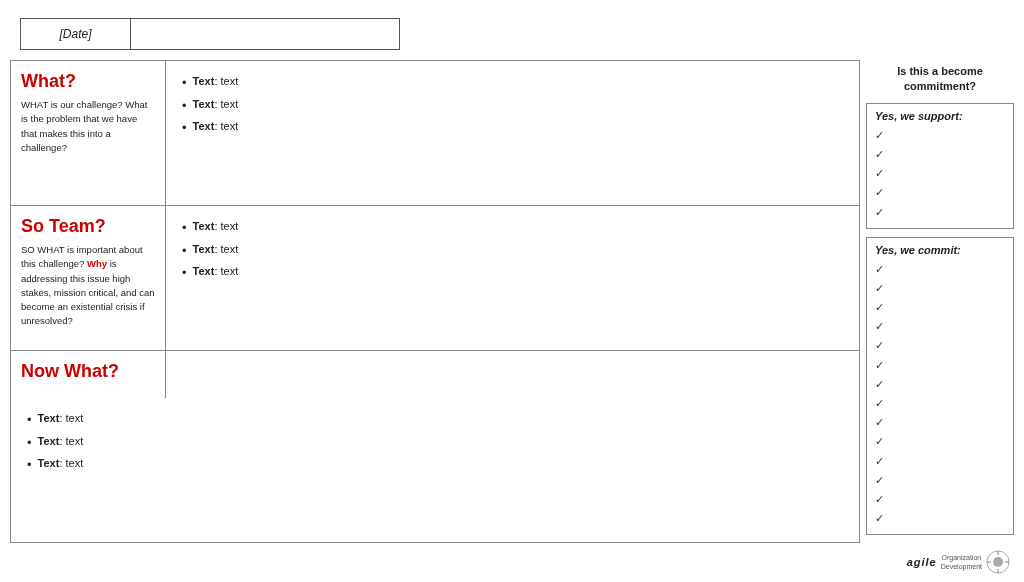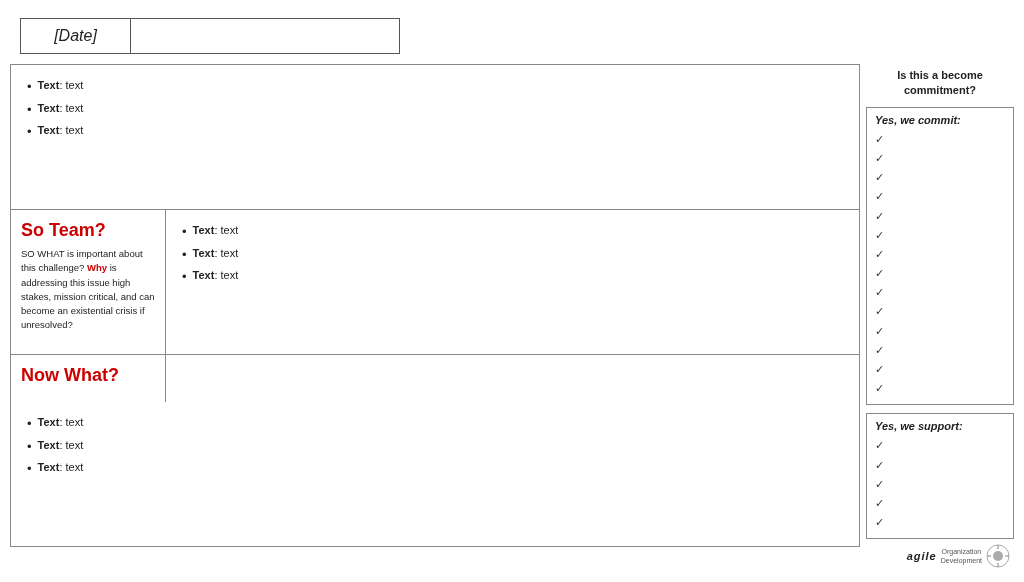--- a/index.html
+++ b/index.html
@@ -18,21 +18,21 @@
     .header {
       display: flex;
       margin: 18px 20px 10px 20px;
       border: 1.5px solid #555;
       width: 380px;
     }
     .header-date {
       padding: 8px 16px;
       border-right: 1.5px solid #555;
       font-style: italic;
-      font-size: 16px;
+      font-size: 12px;
       min-width: 110px;
       text-align: center;
     }
     .header-client {
       padding: 8px 20px;
       font-style: italic;
       font-size: 12px;
       text-align: center;
     }
 
@@ -151,21 +151,21 @@
       color: #333;
     }
     .check-list li::before {
       content: "✓";
       font-size: 11px;
     }
 
     
     .logo {
       position: absolute;
-      bottom: 14px;
+      bottom: 8px;
       right: 14px;
       display: flex;
       align-items: center;
       gap: 4px;
     }
     .logo-text {
       font-size: 11px;
       font-style: italic;
       font-weight: bold;
       letter-spacing: 1px;
@@ -187,20 +187,26 @@
 
 <div class="header">
   <div class="header-date">[Date]</div>
 </div>
 
 <div class="main-layout">
 
   <div class="table-area">
 
     <div class="row">
+      <div class="row-left">
+        <div class="row-title">What?</div>
+        <div class="row-desc">
+          WHAT is our challenge? What is the problem that we have that makes this into a challenge?
+        </div>
+      </div>
       <div class="row-right">
         <ul class="bullet-list">
           <li><span class="bullet-bold">Text</span>: text</li>
           <li><span class="bullet-bold">Text</span>: text</li>
           <li><span class="bullet-bold">Text</span>: text</li>
         </ul>
       </div>
     </div>
 
     <div class="row">
@@ -231,42 +237,42 @@
         </ul>
       </div>
     </div>
 
   </div>
 
   <div class="sidebar">
     <div class="sidebar-header">Is this a become commitment?</div>
 
     <div class="commitment-box">
+      <div class="commitment-title">Yes, we support:</div>
+      <ul class="check-list">
+        <li></li>
+        <li></li>
+        <li></li>
+        <li></li>
+        <li></li>
+      </ul>
+    </div>
+
+    <div class="commitment-box">
       <div class="commitment-title">Yes, we commit:</div>
       <ul class="check-list">
         <li></li>
         <li></li>
         <li></li>
         <li></li>
         <li></li>
         <li></li>
         <li></li>
         <li></li>
         <li></li>
-        <li></li>
-        <li></li>
-        <li></li>
-        <li></li>
-        <li></li>
-      </ul>
-    </div>
-
-    <div class="commitment-box">
-      <div class="commitment-title">Yes, we support:</div>
-      <ul class="check-list">
         <li></li>
         <li></li>
         <li></li>
         <li></li>
         <li></li>
       </ul>
     </div>
 
   </div>
 </div>

